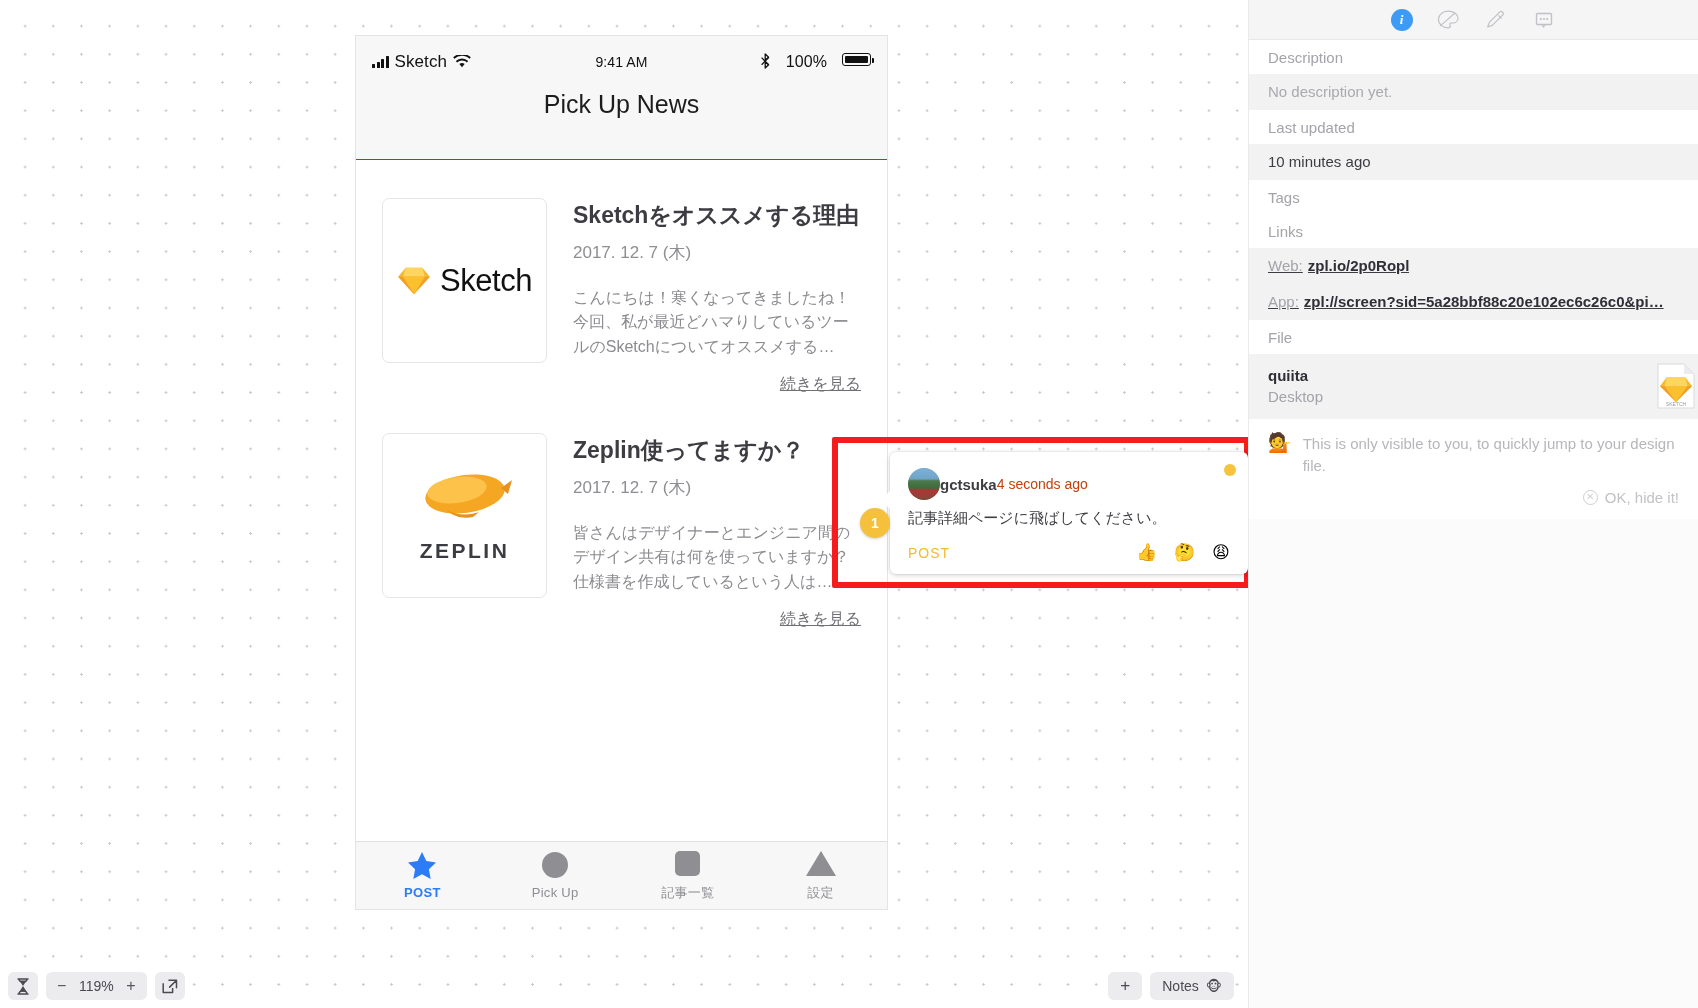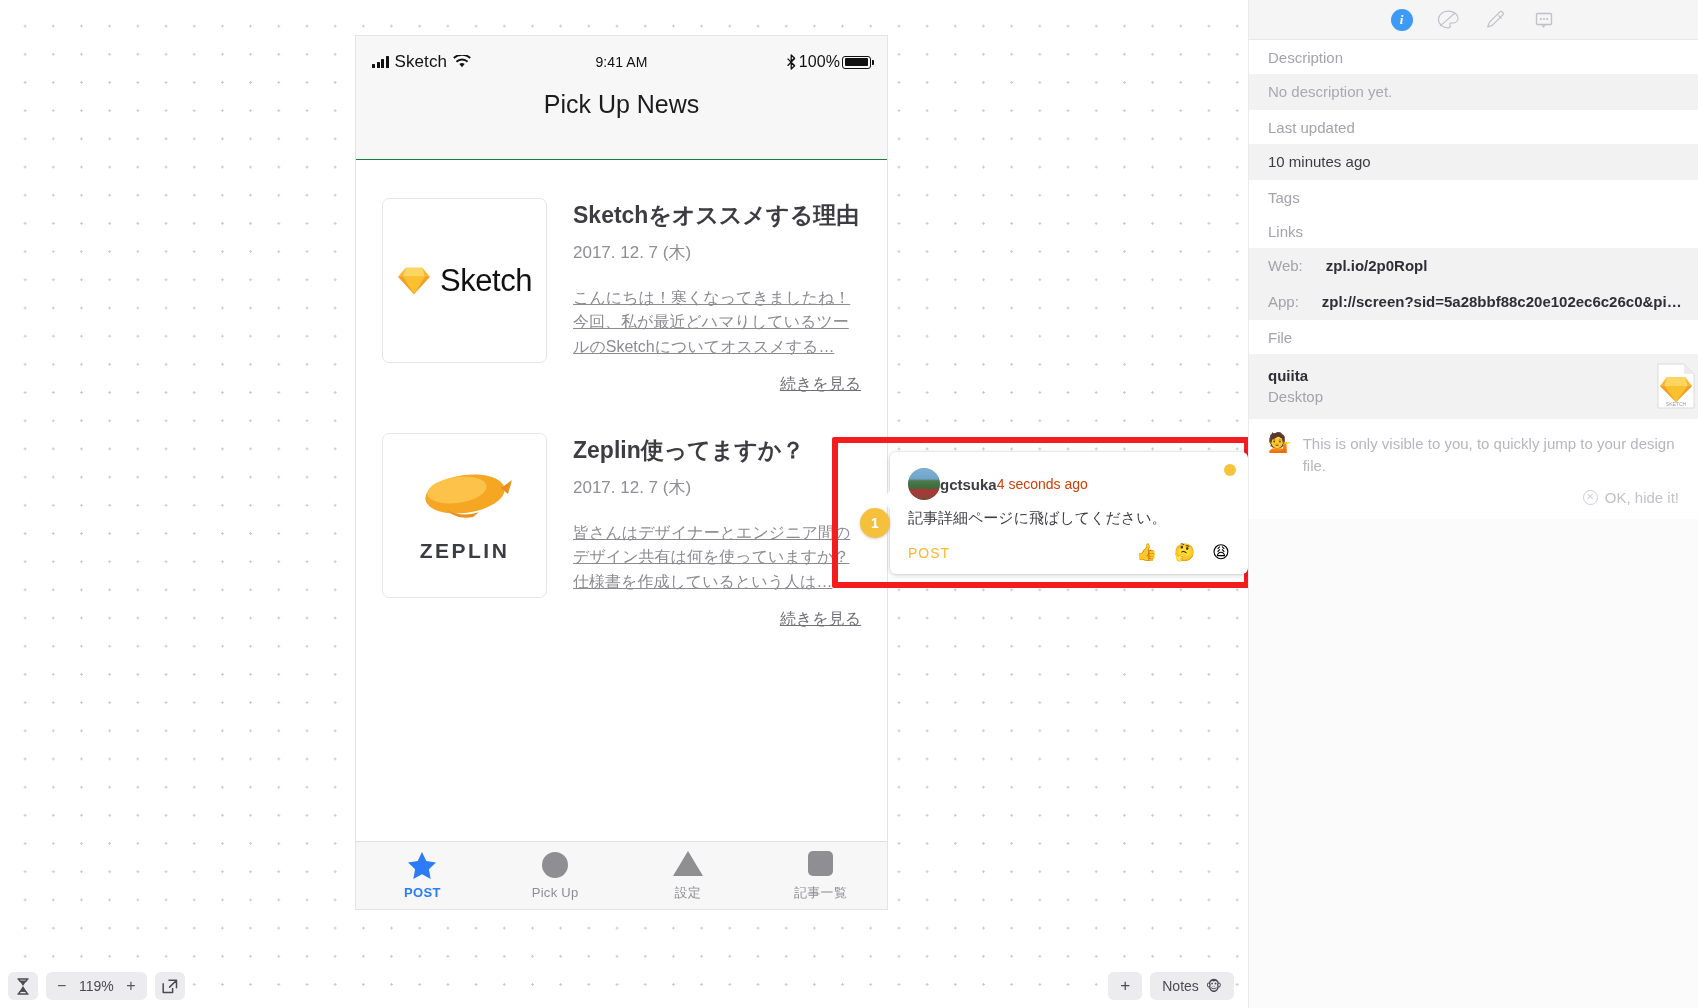--- a/index.html
+++ b/index.html
@@ -36,21 +36,21 @@
     padding: 0 16px; position: relative;
     font-size: 17px; color: #111; letter-spacing: .1px;
   }
   .sb-left { display: flex; align-items: center; gap: 6px; }
   .sb-center {
     position: absolute; left: 0; right: 0; text-align: center;
     font-size: 14px; font-weight: 400; color: #111;
     pointer-events: none;
   }
   .sb-right {
-    margin-left: auto; display: flex; align-items: center; gap: 2px;
+    margin-left: auto; display: flex; gap: 15px;
     font-size: 16px; z-index: 2;
   }
   .signal { display: inline-flex; align-items: flex-end; gap: 1.5px; height: 12px; }
   .signal i { width: 3px; background: #111; border-radius: .5px; display: block; }
   .signal i:nth-child(1){ height: 4px; }
   .signal i:nth-child(2){ height: 6.5px; }
   .signal i:nth-child(3){ height: 9px; }
   .signal i:nth-child(4){ height: 12px; }
   .battery {
     width: 29px; height: 13px; border: 1.4px solid #111; border-radius: 3px;
@@ -82,21 +82,20 @@
   .sketch-word { font-size: 31px; font-weight: 500; letter-spacing: -.5px; color: #111; }
   .zeplin-logo { display: flex; flex-direction: column; align-items: center; gap: 13px; }
   .zeplin-word { font-size: 21px; font-weight: 700; letter-spacing: 2.5px; color: #3b3b42; }
 
   .art-body { flex: 1; min-width: 0; padding-top: 4px; }
   .art-title { font-size: 23px; font-weight: 700; color: #3c3c42; line-height: 1.2; }
   .art-date { font-size: 17px; color: #8e8e93; margin-top: 11px; }
   .art-excerpt {
     font-size: 16px; color: #8b8b90; line-height: 1.55; margin-top: 22px;
     white-space: pre-line;
-    text-decoration: underline;
   }
   .art-more {
     text-align: right; margin-top: 14px;
     font-size: 16px; color: #6f6f75; text-decoration: underline;
   }
 
   .tabbar {
     position: absolute; bottom: 0; left: 0; right: 0;
     height: 68px; background: #f7f7f7; border-top: 1px solid #e0e0e2;
     display: flex; align-items: center;
@@ -203,21 +202,21 @@
     background: #f2f2f3; padding: 9px 3px 10px 19px;
     font-size: 15px; color: #3c3c42;
   }
   .row-value.muted { color: #a9a9af; }
   .row-value.tight { padding-top: 7px; padding-bottom: 7px; }
   .manage-chip {
     display: inline-flex; align-items: center; gap: 7px;
     background: #e2e2e4; border-radius: 13px; padding: 4px 13px 4px 11px;
     font-size: 15px; color: #3c3c42;
   }
-  .link-row { display: flex; gap: 23px; align-items: center; }
+  .link-row { display: flex; gap: 5px; align-items: center; text-decoration: underline; }
   .link-key { color: #a3a3a9; font-size: 15px; flex: none; }
   .link-val { color: #2f2f36; font-size: 15px; font-weight: 600; overflow: hidden; text-overflow: ellipsis; white-space: nowrap; }
   .file-row { display: flex; align-items: center; }
   .file-meta { flex: 1; }
   .file-name { font-size: 15px; font-weight: 700; color: #2f2f36; }
   .file-loc { font-size: 15px; color: #a3a3a9; margin-top: 4px; }
   .file-icon-box { width: 38px; height: 46px; flex: none; position: relative; }
   .notice {
     background: #ffffff; padding: 14px 19px 12px 19px;
     display: flex; gap: 11px; align-items: flex-start;
@@ -333,29 +332,29 @@
           <span class="tlabel">POST</span>
         </div>
         <div class="tab">
           <span class="glyph">
               <span class="shp-circle"></span>
             </span>
           <span class="tlabel">Pick Up</span>
         </div>
         <div class="tab">
           <span class="glyph">
+              <span class="shp-square"></span>
+            </span>
+          <span class="tlabel">記事一覧</span>
+        </div>
+        <div class="tab">
+          <span class="glyph">
               <span class="shp-tri"></span>
             </span>
           <span class="tlabel">設定</span>
-        </div>
-        <div class="tab">
-          <span class="glyph">
-              <span class="shp-square"></span>
-            </span>
-          <span class="tlabel">記事一覧</span>
         </div>
       </div>
 
     </div>
 
     <div id="comment-pin">1</div>
 
     <div id="comment-popup">
       <span class="cm-dot"></span>
       <div class="cm-head">

